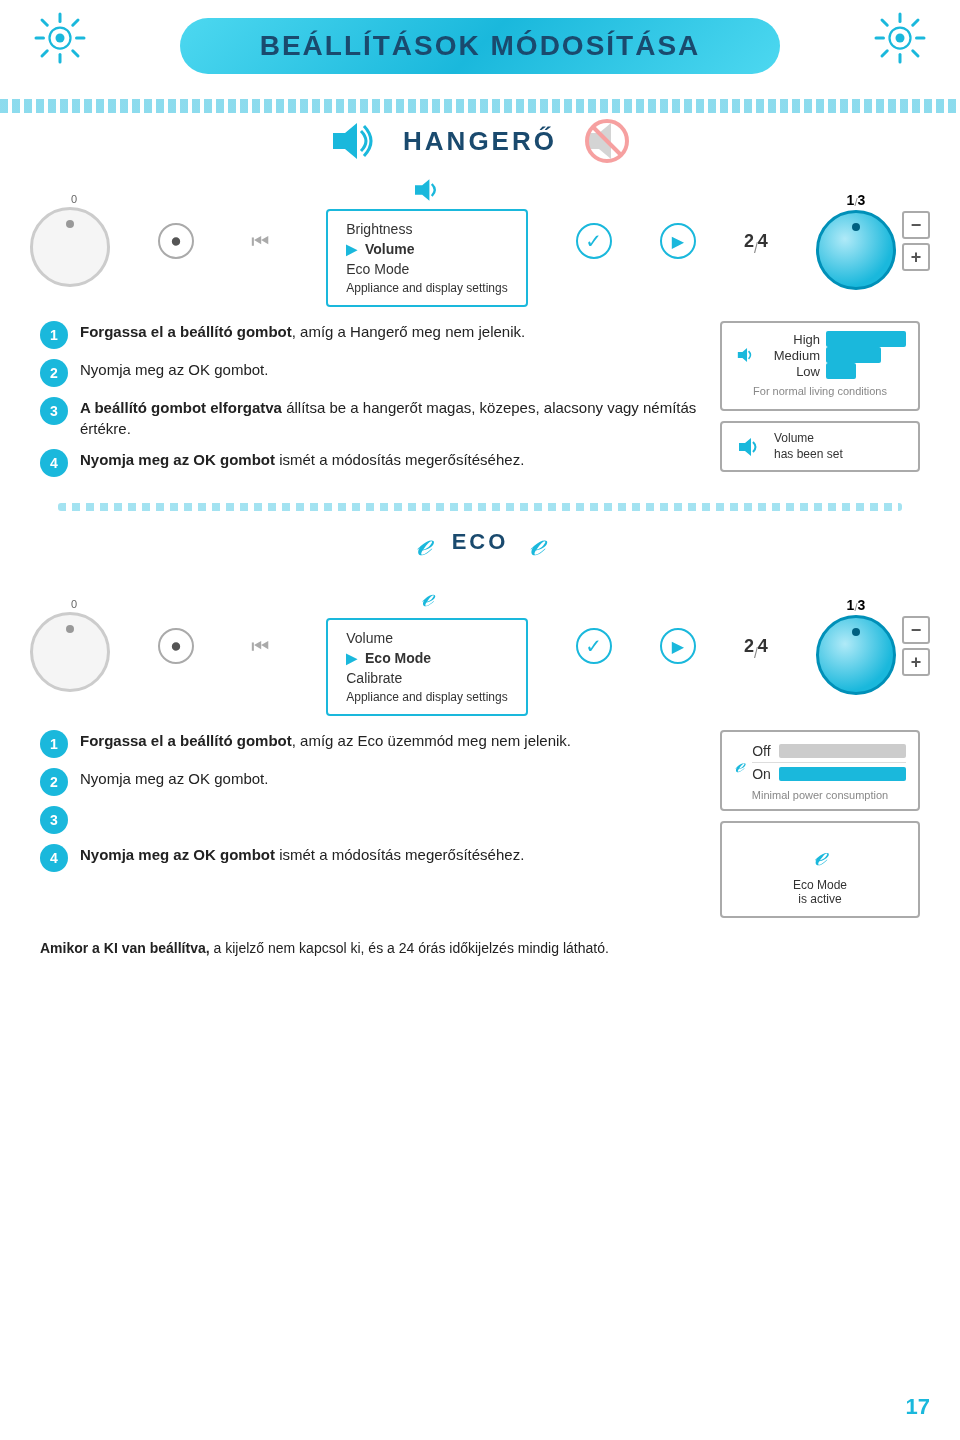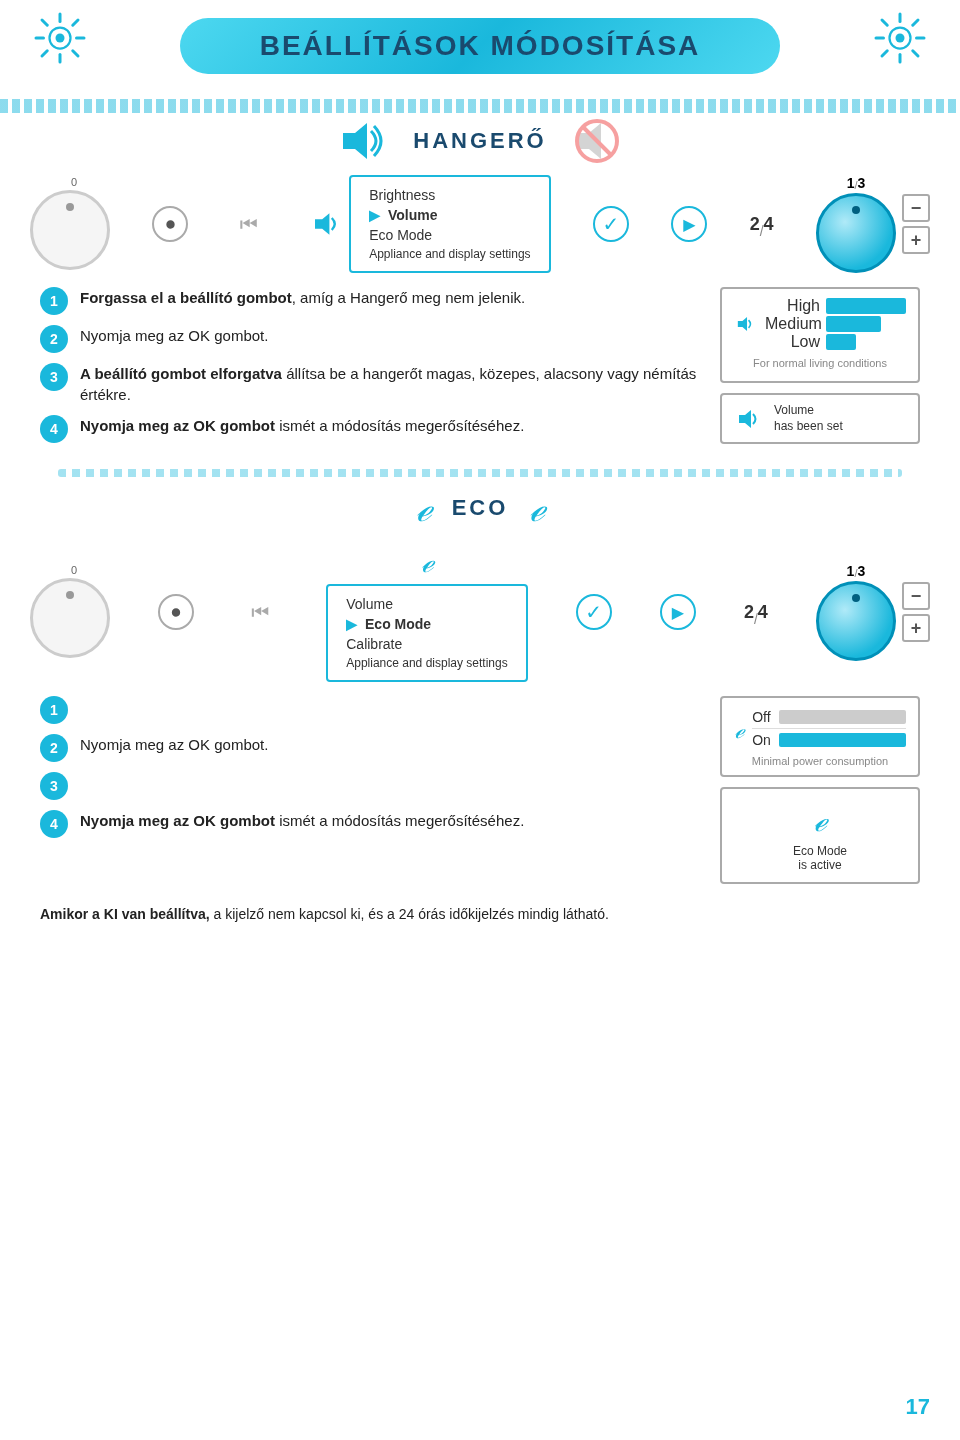--- a/index.html
+++ b/index.html
@@ -49,21 +49,21 @@
 
     
     .section-title-row {
       display: flex;
       align-items: center;
       justify-content: center;
       gap: 20px;
       margin: 6px 0 8px;
     }
     .section-title {
-      font-size: 22px;
+      font-size: 26px;
       font-weight: bold;
       color: #1a4a6e;
       letter-spacing: 3px;
     }
 
     
     .knob-large {
       width: 80px; height: 80px;
       border-radius: 50%;
       border: 3px solid #ccc;
@@ -149,21 +149,21 @@
       color: #888;
       text-align: center;
       margin-bottom: 4px;
     }
     .level-bar-row {
       display: flex;
       align-items: center;
       gap: 6px;
     }
     .level-label {
-      font-size: 16px;
+      font-size: 13px;
       width: 55px;
       text-align: right;
       color: #333;
     }
     .level-bar {
       height: 16px;
       background: #1ab8dc;
       border-radius: 2px;
     }
     .info-set-box {
@@ -430,21 +430,21 @@
   <div class="knob-col">
     <span class="zero-label">0</span>
     <div class="knob-large">
       <div class="dot"></div>
     </div>
   </div>
 
   <div class="rec-btn">⏺</div>
   <div class="back-btn">⏮</div>
 
-  <div style="display:flex;align-items:center;gap:4px;">
+  <div style="display:flex;flex-direction:column;align-items:center;gap:4px;">
     <svg width="36" height="30" viewBox="0 0 60 44">
       <polygon points="10,14 22,14 34,4 34,40 22,30 10,30" fill="#1ab8dc"></polygon>
       <path d="M38,12 Q48,22 38,32" fill="none" stroke="#1ab8dc" stroke-width="4"></path>
     </svg>
     <div class="menu-box">
       <div class="menu-box-item">
         <span>Brightness</span>
       </div>
       <div class="menu-box-item active">
         <span style="color:#1ab8dc;font-weight:bold;">▶</span>
@@ -610,20 +610,23 @@
       <div class="pm-btn">−</div>
       <div class="pm-btn">+</div>
     </div>
   </div>
 </div>
 
 <div class="steps-section">
   <div class="steps-list">
     <div class="step-row">
       <div class="num-badge">1</div>
+      <div class="step-text">
+        <strong>Forgassa el a beállító gombot</strong>, amíg az Eco üzemmód meg nem jelenik.
+      </div>
     </div>
     <div class="step-row">
       <div class="num-badge">2</div>
       <div class="step-text">Nyomja meg az OK gombot.</div>
     </div>
     <div class="step-row">
       <div class="num-badge">3</div>
     </div>
     <div class="step-row">
       <div class="num-badge">4</div>

